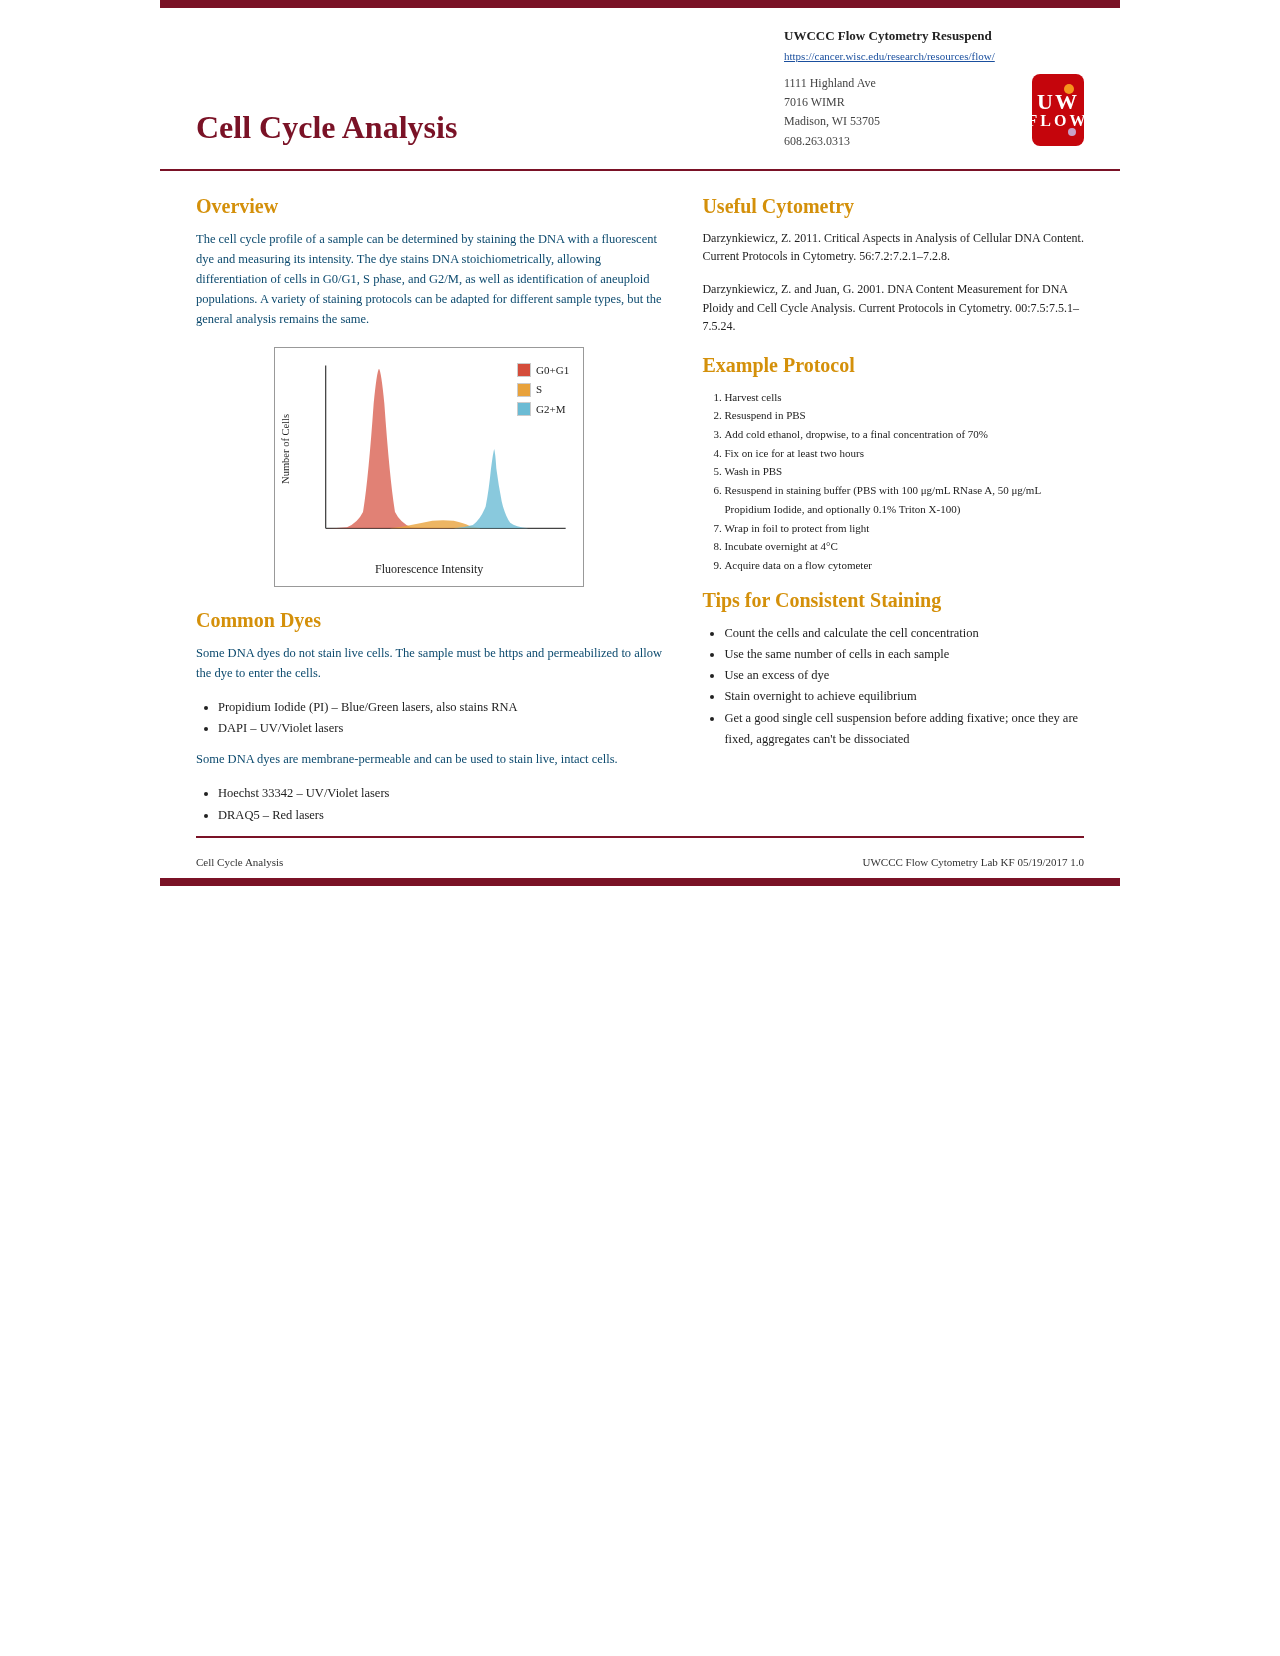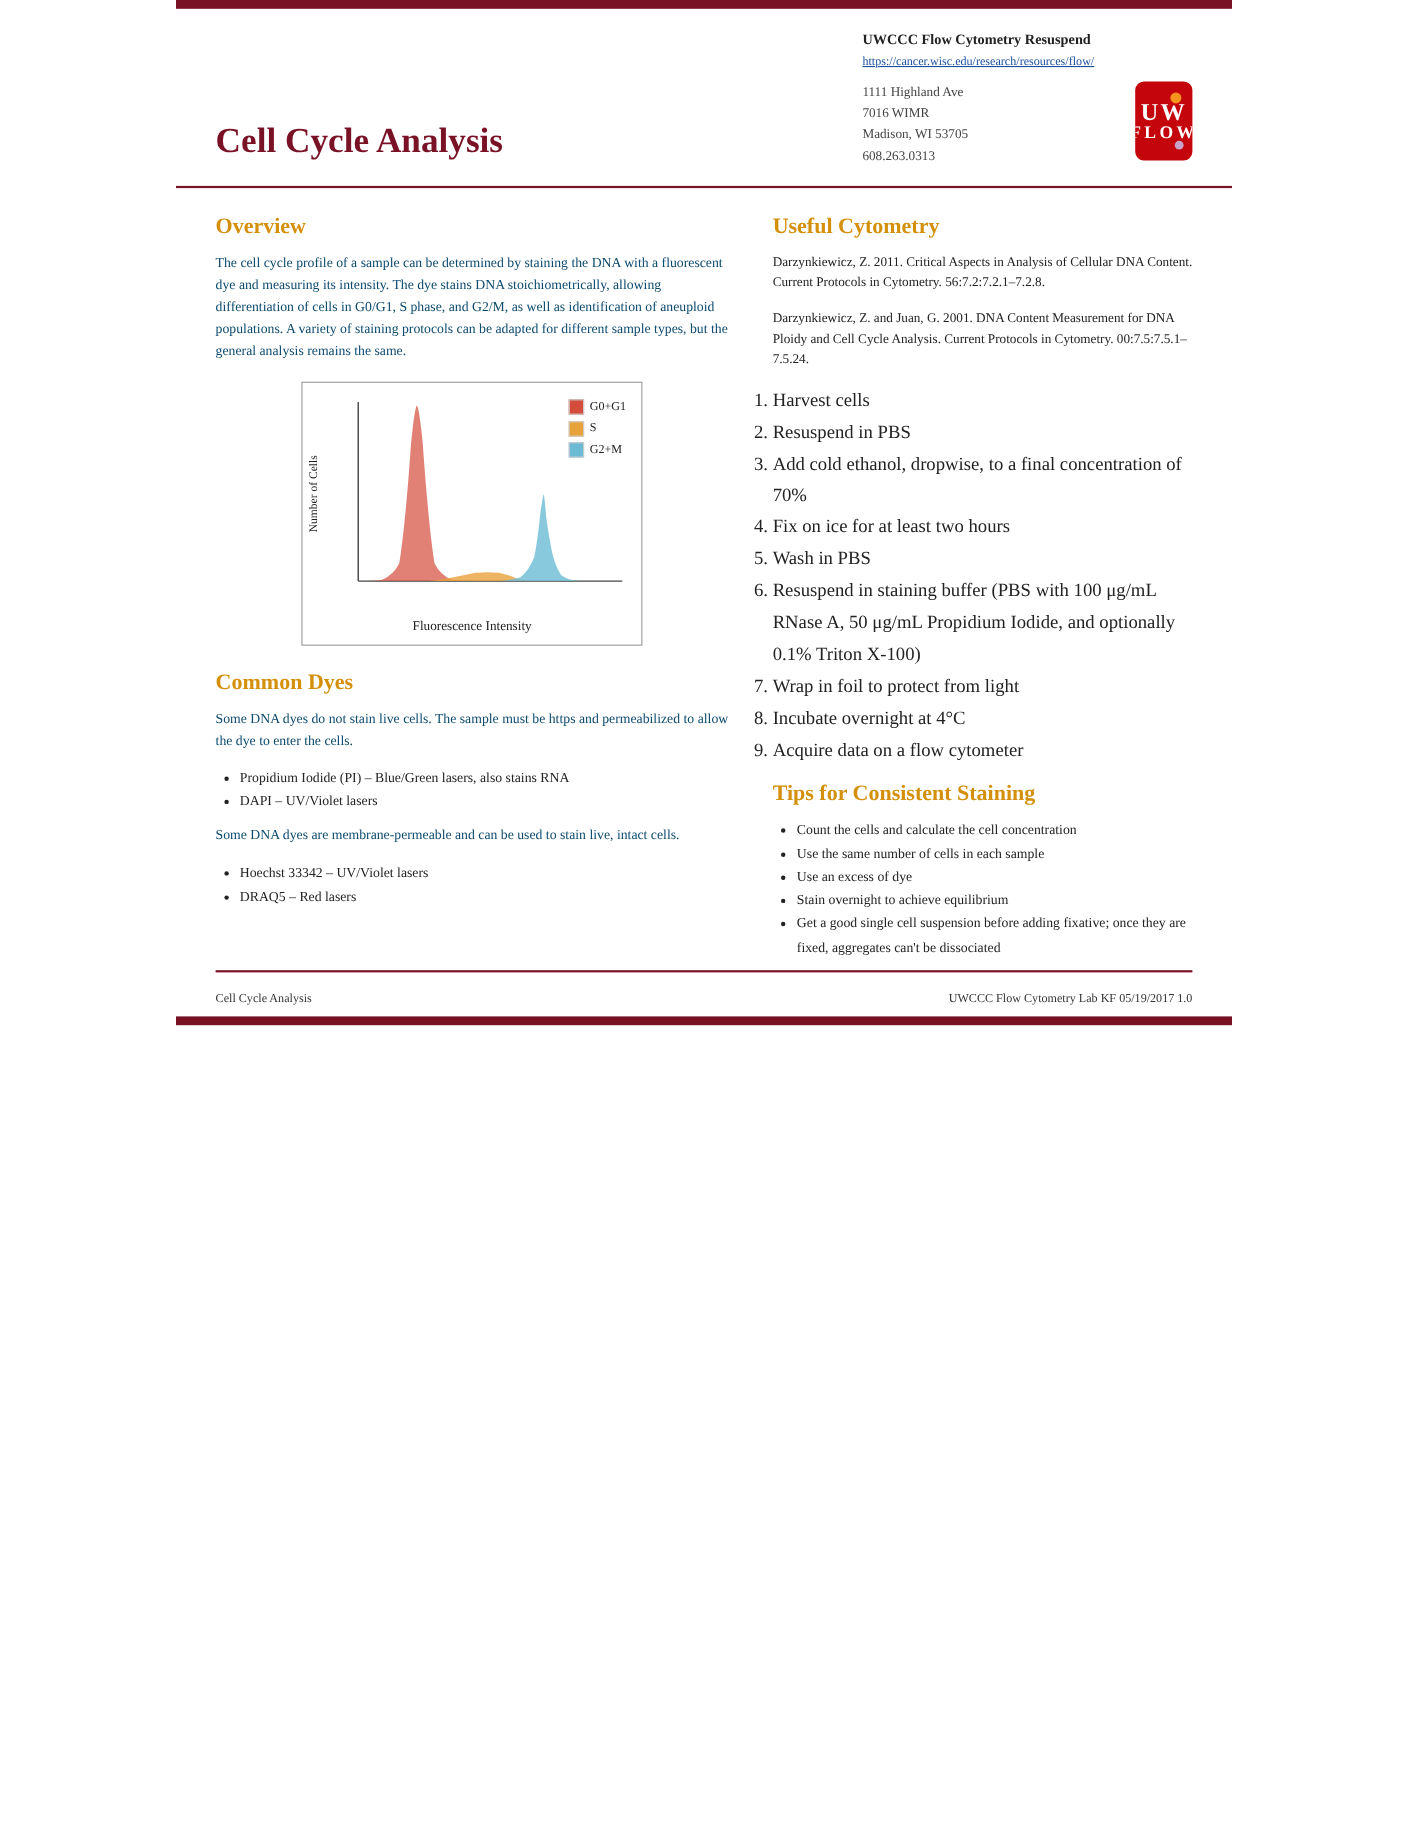--- a/index.html
+++ b/index.html
@@ -197,21 +197,22 @@
     
     .bullet-list {
       list-style: disc;
       margin-left: 22px;
       font-size: 12.5px;
       line-height: 1.7;
       margin-bottom: 10px;
     }
     .ordered-list {
       list-style: decimal;
-      font-size: 17px;
+      margin-left: 22px;
+      font-size: 11px;
       line-height: 1.7;
       margin-bottom: 10px;
     }
 
     
     .ref-block {
       font-size: 12px;
       line-height: 1.55;
       margin-bottom: 14px;
       color: #222;
@@ -341,20 +342,21 @@
 
     <div class="right-col">
 
       <div>
         <div class="section-title">Useful Cytometry</div>
         <div class="ref-block">Darzynkiewicz, Z. 2011. Critical Aspects in Analysis of Cellular DNA Content. Current Protocols in Cytometry. 56:7.2:7.2.1–7.2.8.</div>
         <div class="ref-block">Darzynkiewicz, Z. and Juan, G. 2001. DNA Content Measurement for DNA Ploidy and Cell Cycle Analysis. Current Protocols in Cytometry. 00:7.5:7.5.1–7.5.24.</div>
       </div>
 
       <div>
+        <div class="section-title">Example Protocol</div>
         <ol class="ordered-list">
           <li>Harvest cells</li>
           <li>Resuspend in PBS</li>
           <li>Add cold ethanol, dropwise, to a final concentration of 70%</li>
           <li>Fix on ice for at least two hours</li>
           <li>Wash in PBS</li>
           <li>Resuspend in staining buffer (PBS with 100 μg/mL RNase A, 50 μg/mL Propidium Iodide, and optionally 0.1% Triton X-100)</li>
           <li>Wrap in foil to protect from light</li>
           <li>Incubate overnight at 4°C</li>
           <li>Acquire data on a flow cytometer</li>

